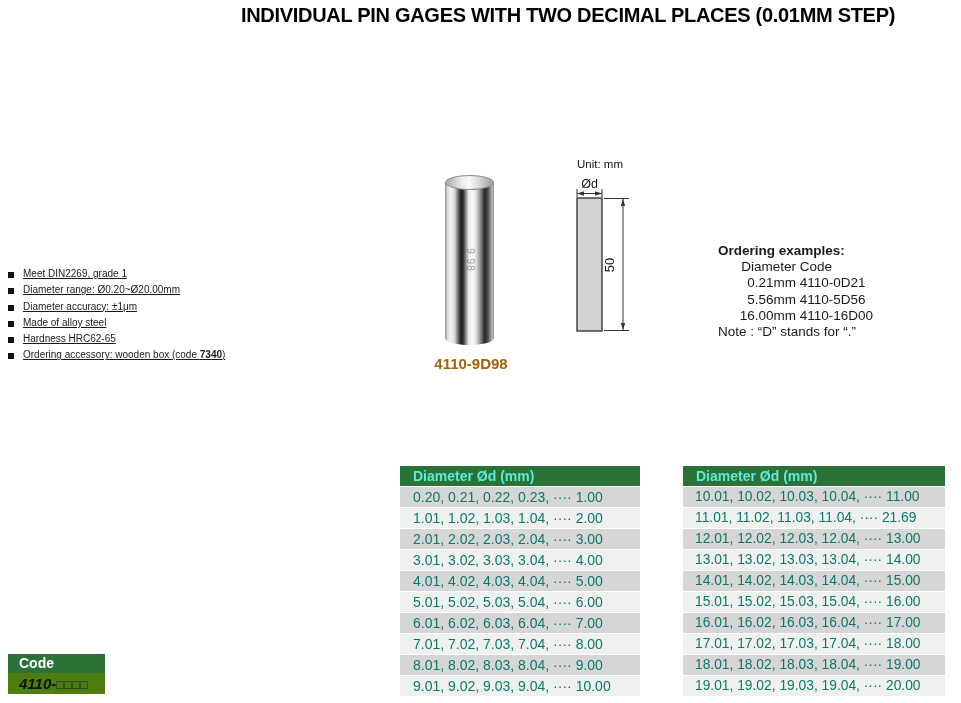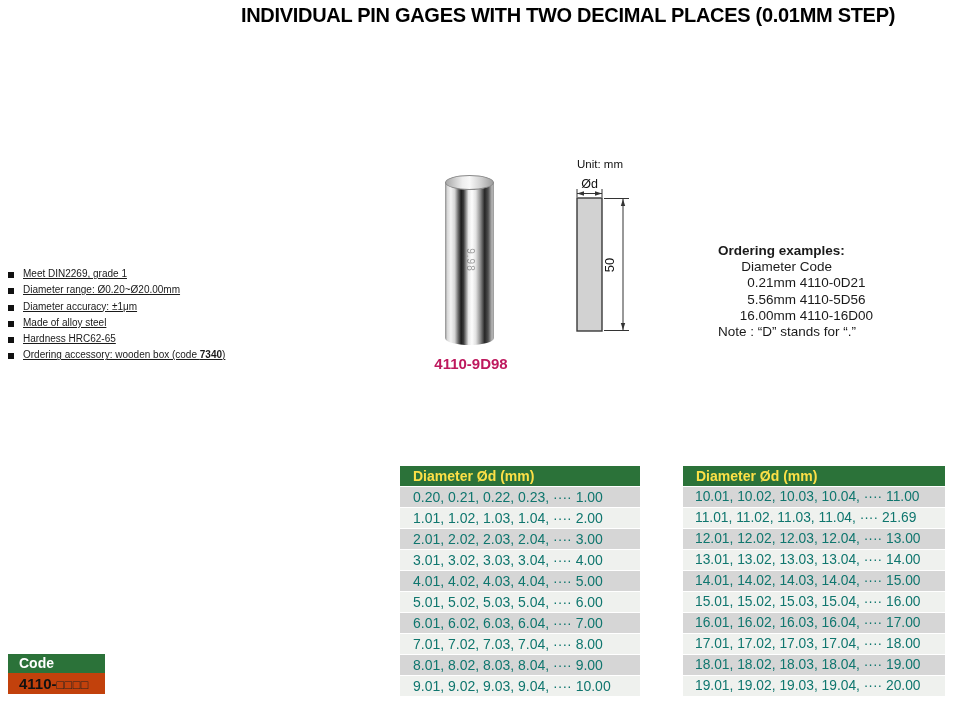--- a/index.html
+++ b/index.html
@@ -32,52 +32,52 @@
     background:linear-gradient(90deg,#a8a8a8,#eeeeee 35%,#f8f8f8 50%,#cfcfcf 75%,#9d9d9d);
     border:1px solid #8a8a8a;box-sizing:border-box;
   }
   .pin-engraving{
     position:absolute;left:50%;top:50%;
     transform:translate(-50%,-50%) rotate(90deg);
     font-size:10px;color:#555;opacity:.55;letter-spacing:1px;white-space:nowrap;
   }
   .pin-label{
     position:absolute;left:425px;top:355px;width:92px;text-align:center;
-    font-size:15px;font-weight:bold;color:#be185d;white-space:nowrap;
+    font-size:15px;font-weight:bold;color:#a16207;white-space:nowrap;
   }
   
   .unit-label{position:absolute;left:577px;top:158px;font-size:11.5px;color:#111;}
   .drawing-svg{position:absolute;left:565px;top:155px;}
   
   .ordering{position:absolute;left:718px;top:223px;width:210px;font-size:13.5px;line-height:16.2px;margin-top:20px;}
   .ordering .otitle{font-weight:bold;}
   .ordering .orow span.c1{display:inline-block;width:78px;text-align:right;}
   
   .ptable{position:absolute;}
   .ptable .thead{
-    color:#fde047;font-weight:bold;font-size:14px;height:20px;line-height:20px;
+    color:#5eead4;font-weight:bold;font-size:14px;height:20px;line-height:20px;
     padding-left:13px;border-bottom:1px solid #fff;
   }
   .ptable .trow{
     font-size:14px;height:20px;line-height:20px;padding-left:13px;
     border-bottom:1px solid #fff;color:#0f766e;white-space:nowrap;
   }
   .ptable .trow:nth-child(even){background:#d6d6d6;}
   .ptable .trow:nth-child(odd){background:#eff1ee;}
   .table-left{left:400px;top:466px;width:240px;}
   .table-right{left:683px;top:466px;width:262px;}
   .table-right .trow{font-size:13.8px;padding-left:12px;}
   
   .code-box{position:absolute;left:8px;top:654px;width:97px;}
   .code-box .chead{
     color:#fff;font-weight:bold;font-size:14px;height:19px;line-height:19px;padding-left:11px;
   }
   .code-box .cval{
-    background:#c2410c;height:21px;line-height:21px;padding-left:11px;
-    font-weight:bold;font-size:15px;color:#111;
+    background:#4d7c0f;height:21px;line-height:21px;padding-left:11px;
+    font-weight:bold;font-size:15px;color:#111;font-style:italic;
   }
   .code-box .cval .squares{font-weight:normal;font-size:12.5px;letter-spacing:0.5px;color:#222;}
 </style>
 </head>
 <body>
 
 <div class="page">
 
   <div class="title">INDIVIDUAL PIN GAGES WITH TWO DECIMAL PLACES (0.01MM STEP)</div>
 

